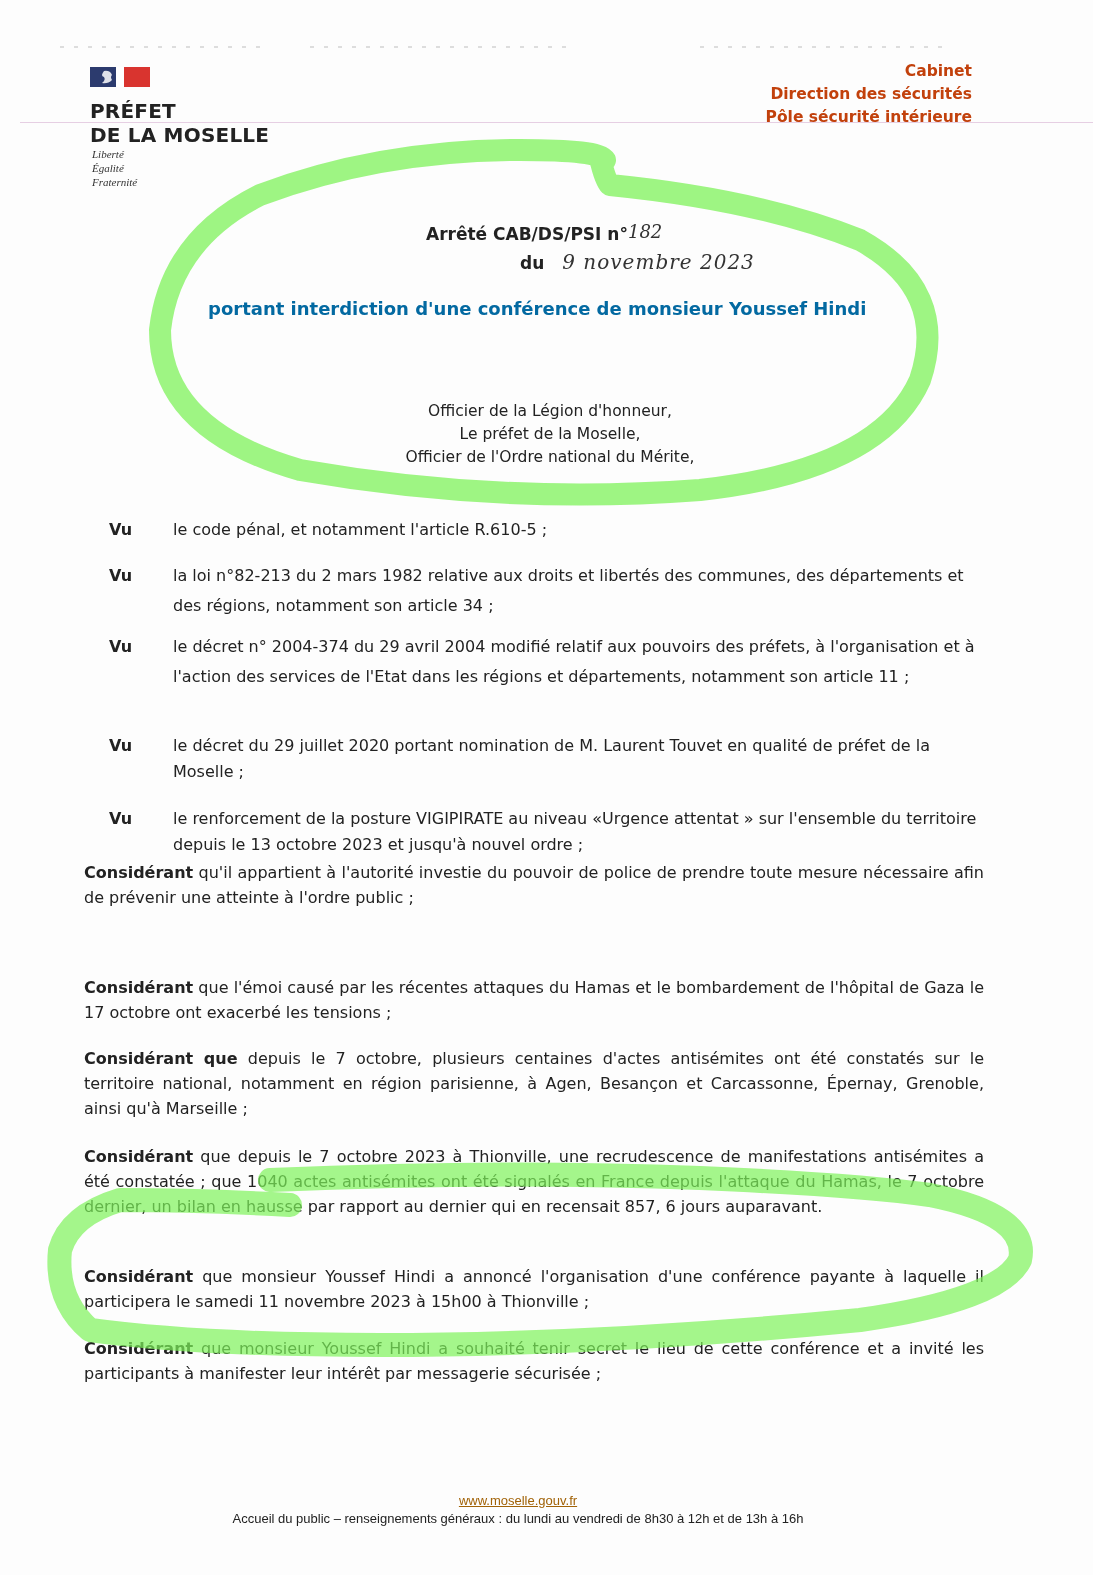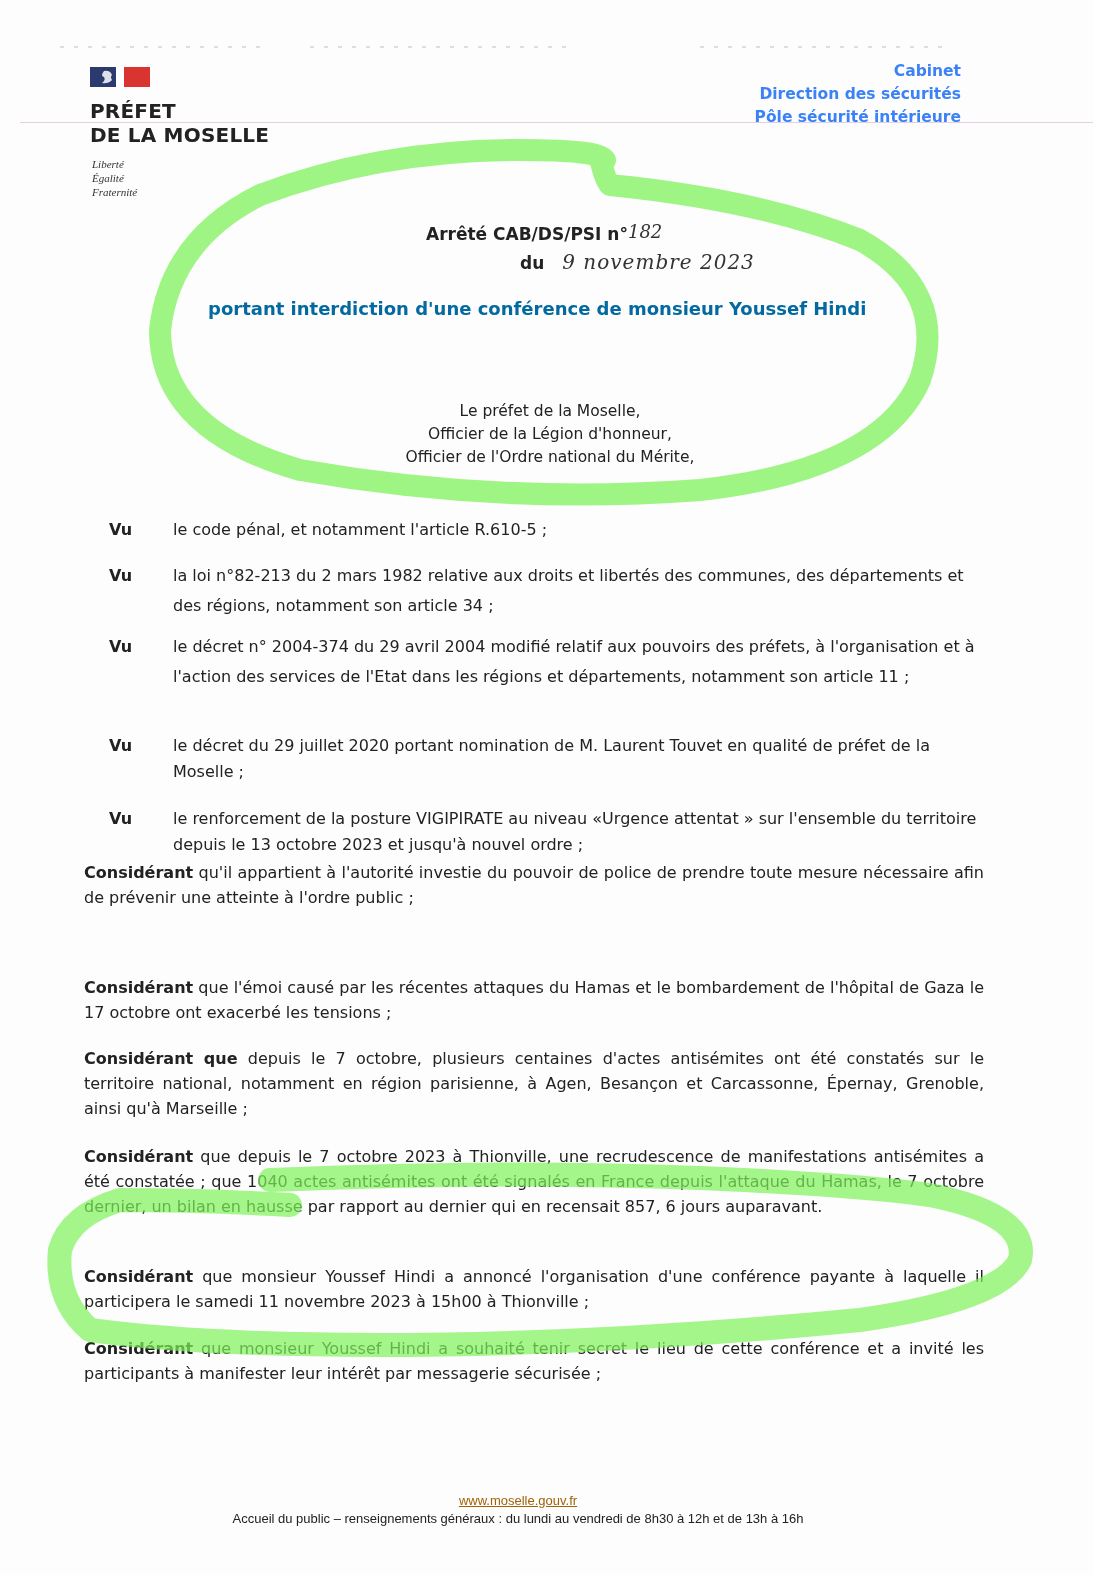--- a/index.html
+++ b/index.html
@@ -22,25 +22,25 @@
     .flag { display: flex; width: 60px; height: 20px; }
     .flag .blue { width: 26px; background: #2c3b6e; position: relative; }
     .flag .gap { width: 8px; background: #fff; }
     .flag .red { width: 26px; background: #d9342f; }
     .logo-title {
       font-family: "DejaVu Sans", sans-serif; font-weight: bold;
       font-size: 20px; line-height: 24px; margin-top: 12px; color: #222; letter-spacing: 0.2px;
     }
     .motto {
       font-family: "Liberation Serif", serif; font-style: italic;
-      font-size: 11px; line-height: 14px; margin-top: 10px; color: #333; padding-left: 2px;
+      font-size: 11px; line-height: 14px; margin-top: 0; color: #333; padding-left: 2px;
     }
     .service {
-      position: absolute; right: 132px; top: 60px; text-align: right;
-      font-family: "DejaVu Sans", sans-serif; font-weight: bold; font-size: 15.5px; line-height: 23px; color: #3b82f6;
+      position: absolute; right: 121px; top: 60px; text-align: right;
+      font-family: "DejaVu Sans", sans-serif; font-weight: bold; font-size: 15.5px; line-height: 23px; color: #c2410c;
     }
     .arrete-line {
       position: absolute; left: 426px; top: 223px;
       font-family: "DejaVu Sans", sans-serif; font-weight: bold; font-size: 17px; color: #222;
     }
     .hand { font-family: "DejaVu Serif", serif; font-style: italic; font-weight: normal; color: #333; margin-top: 40px; }
     .arrete-num { font-size: 18px; position: relative; top: -2px; }
     .du-line {
       position: absolute; left: 520px; top: 250px;
       font-family: "DejaVu Sans", sans-serif; font-weight: bold; font-size: 17px; color: #222;
@@ -112,22 +112,22 @@
 
   <div class="arrete-line">
     <span>Arrêté CAB/DS/PSI n°</span><span class="hand arrete-num">182</span>
   </div>
   <div class="du-line">
     <span>du</span><span class="hand">9 novembre 2023</span>
   </div>
   <div class="objet">portant interdiction d'une conférence de monsieur Youssef Hindi</div>
 
   <div class="prefet">
+    <div>Officier de la Légion d'honneur,</div>
     <div>Le préfet de la Moselle,</div>
-    <div>Officier de la Légion d'honneur,</div>
     <div>Officier de l'Ordre national du Mérite,</div>
   </div>
 
   <div class="vu" style="top:515px">
     <span class="kw">Vu</span>
     <span class="txt">le code pénal, et notamment l'article R.610-5 ;</span>
   </div>
   <div class="vu" style="top:561px">
     <span class="kw">Vu</span>
     <span class="txt">la loi n°82-213 du 2 mars 1982 relative aux droits et libertés des communes, des départements et des régions, notamment son article 34 ;</span>

